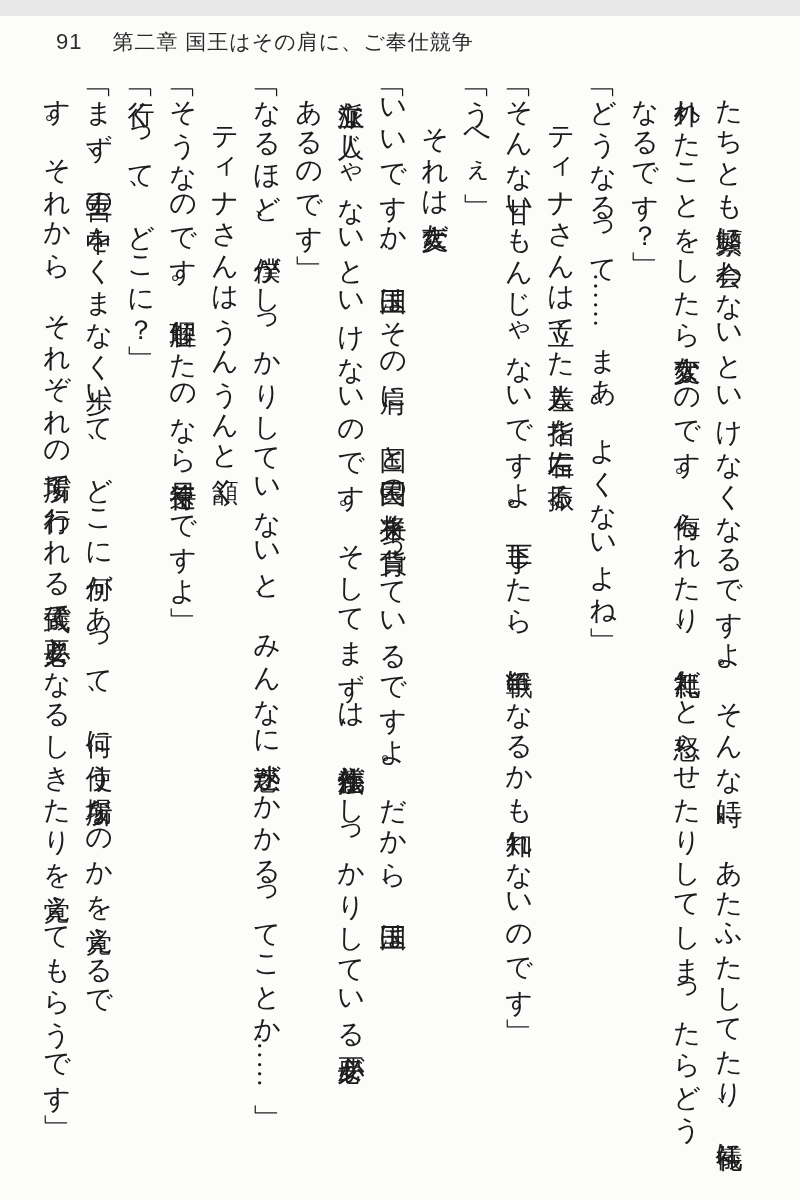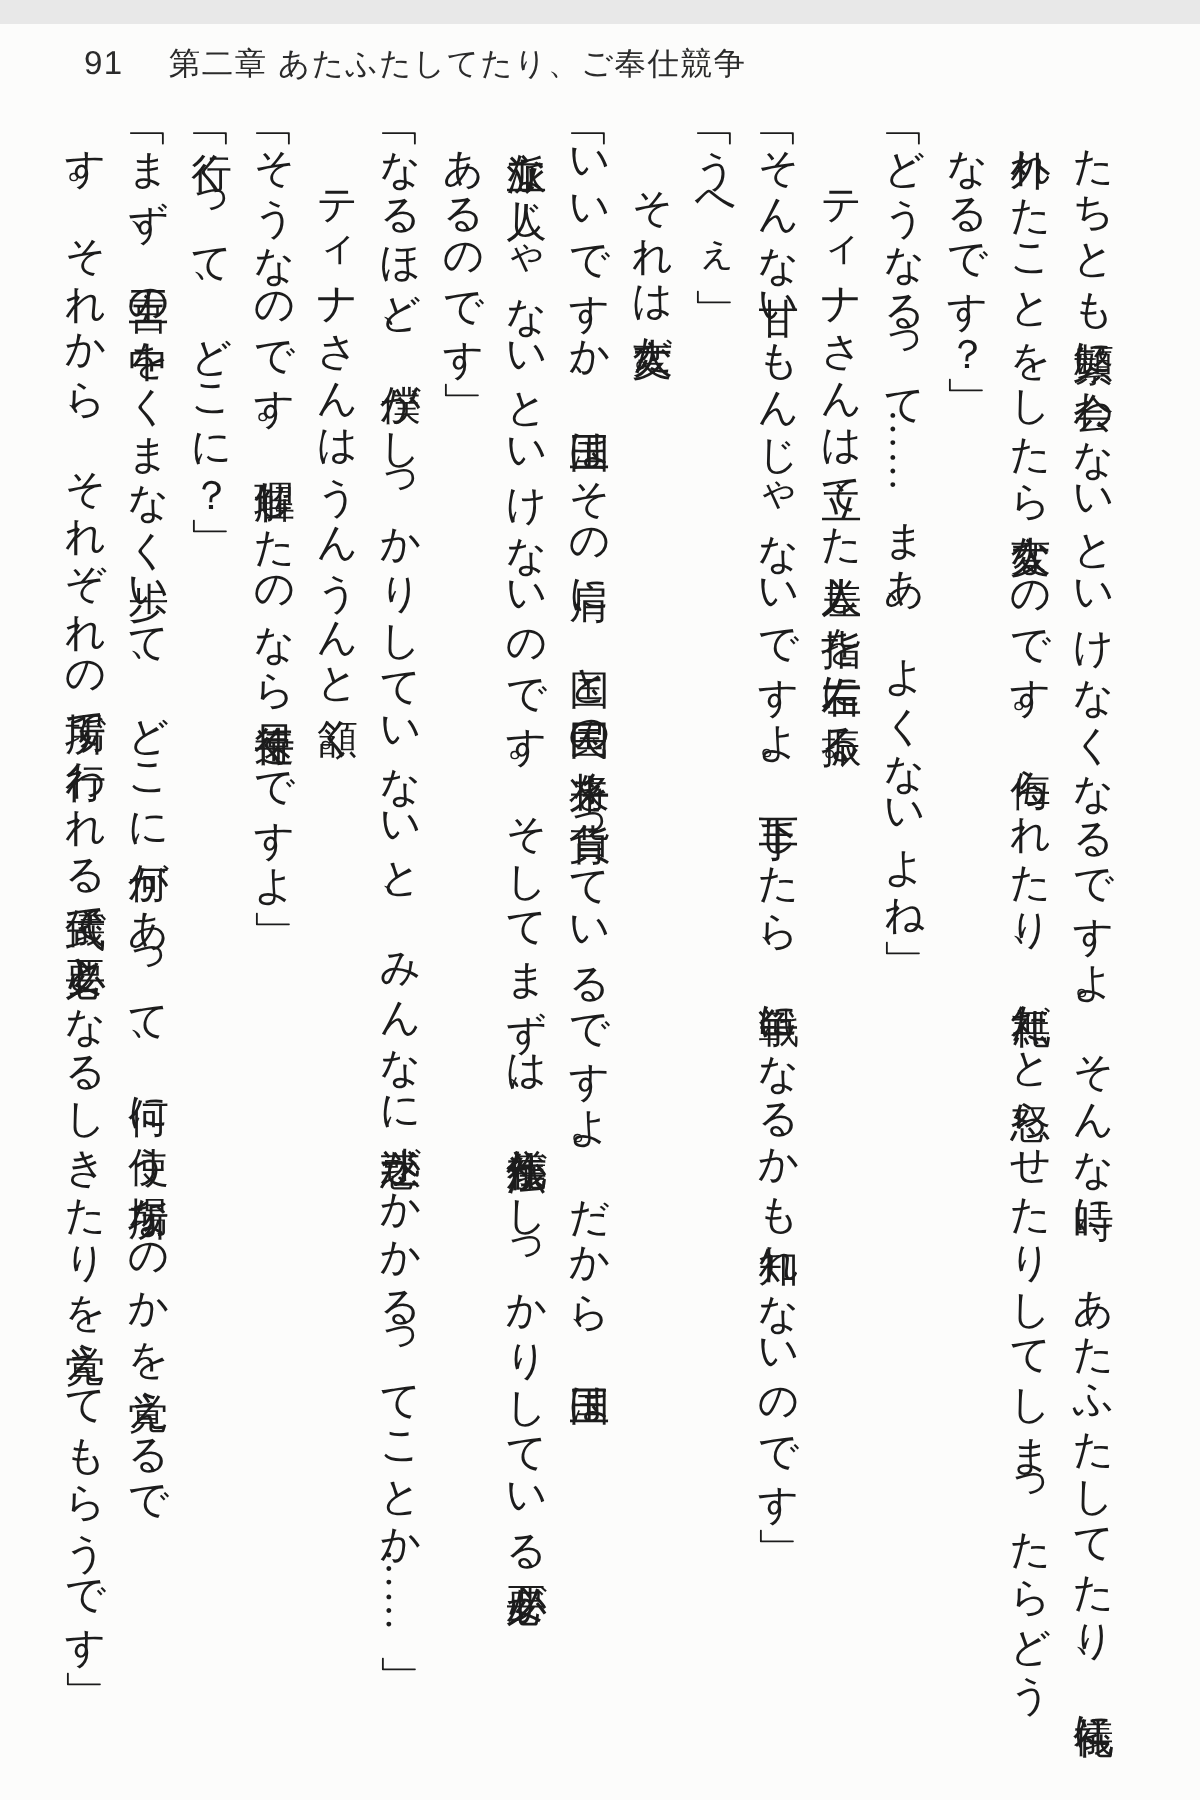--- a/index.html
+++ b/index.html
@@ -53,21 +53,21 @@
   .line.indent {
     text-indent: 28px;       
   }
 </style>
 </head>
 <body>
 
 <div class="page">
   <header class="page-header">
     <span class="page-number">91</span>
-    <span class="chapter-title">第二章 あたふたしてたり、ご奉仕競争</span>
+    <span class="chapter-title">第二章 国王はその肩に、ご奉仕競争</span>
   </header>
 
   <main class="text-area" id="text-area">
 
   <p class="line">たちとも頻繁に会わないといけなくなるですよ。そんな時に、あたふたしてたり、礼儀に</p>
       <p class="line">外れたことをしたら大変なのです。侮られたり、無礼だと怒らせたりしてしまったらどう</p>
       <p class="line">なるです？」</p>
       <p class="line">「どうなるって……まあ、よくないよね」</p>
       <p class="line indent">ティナさんは立てた人差し指を左右に振る。</p>
       <p class="line">「そんな甘いもんじゃないですよ。下手したら、戦争になるかも知れないのです」</p>

